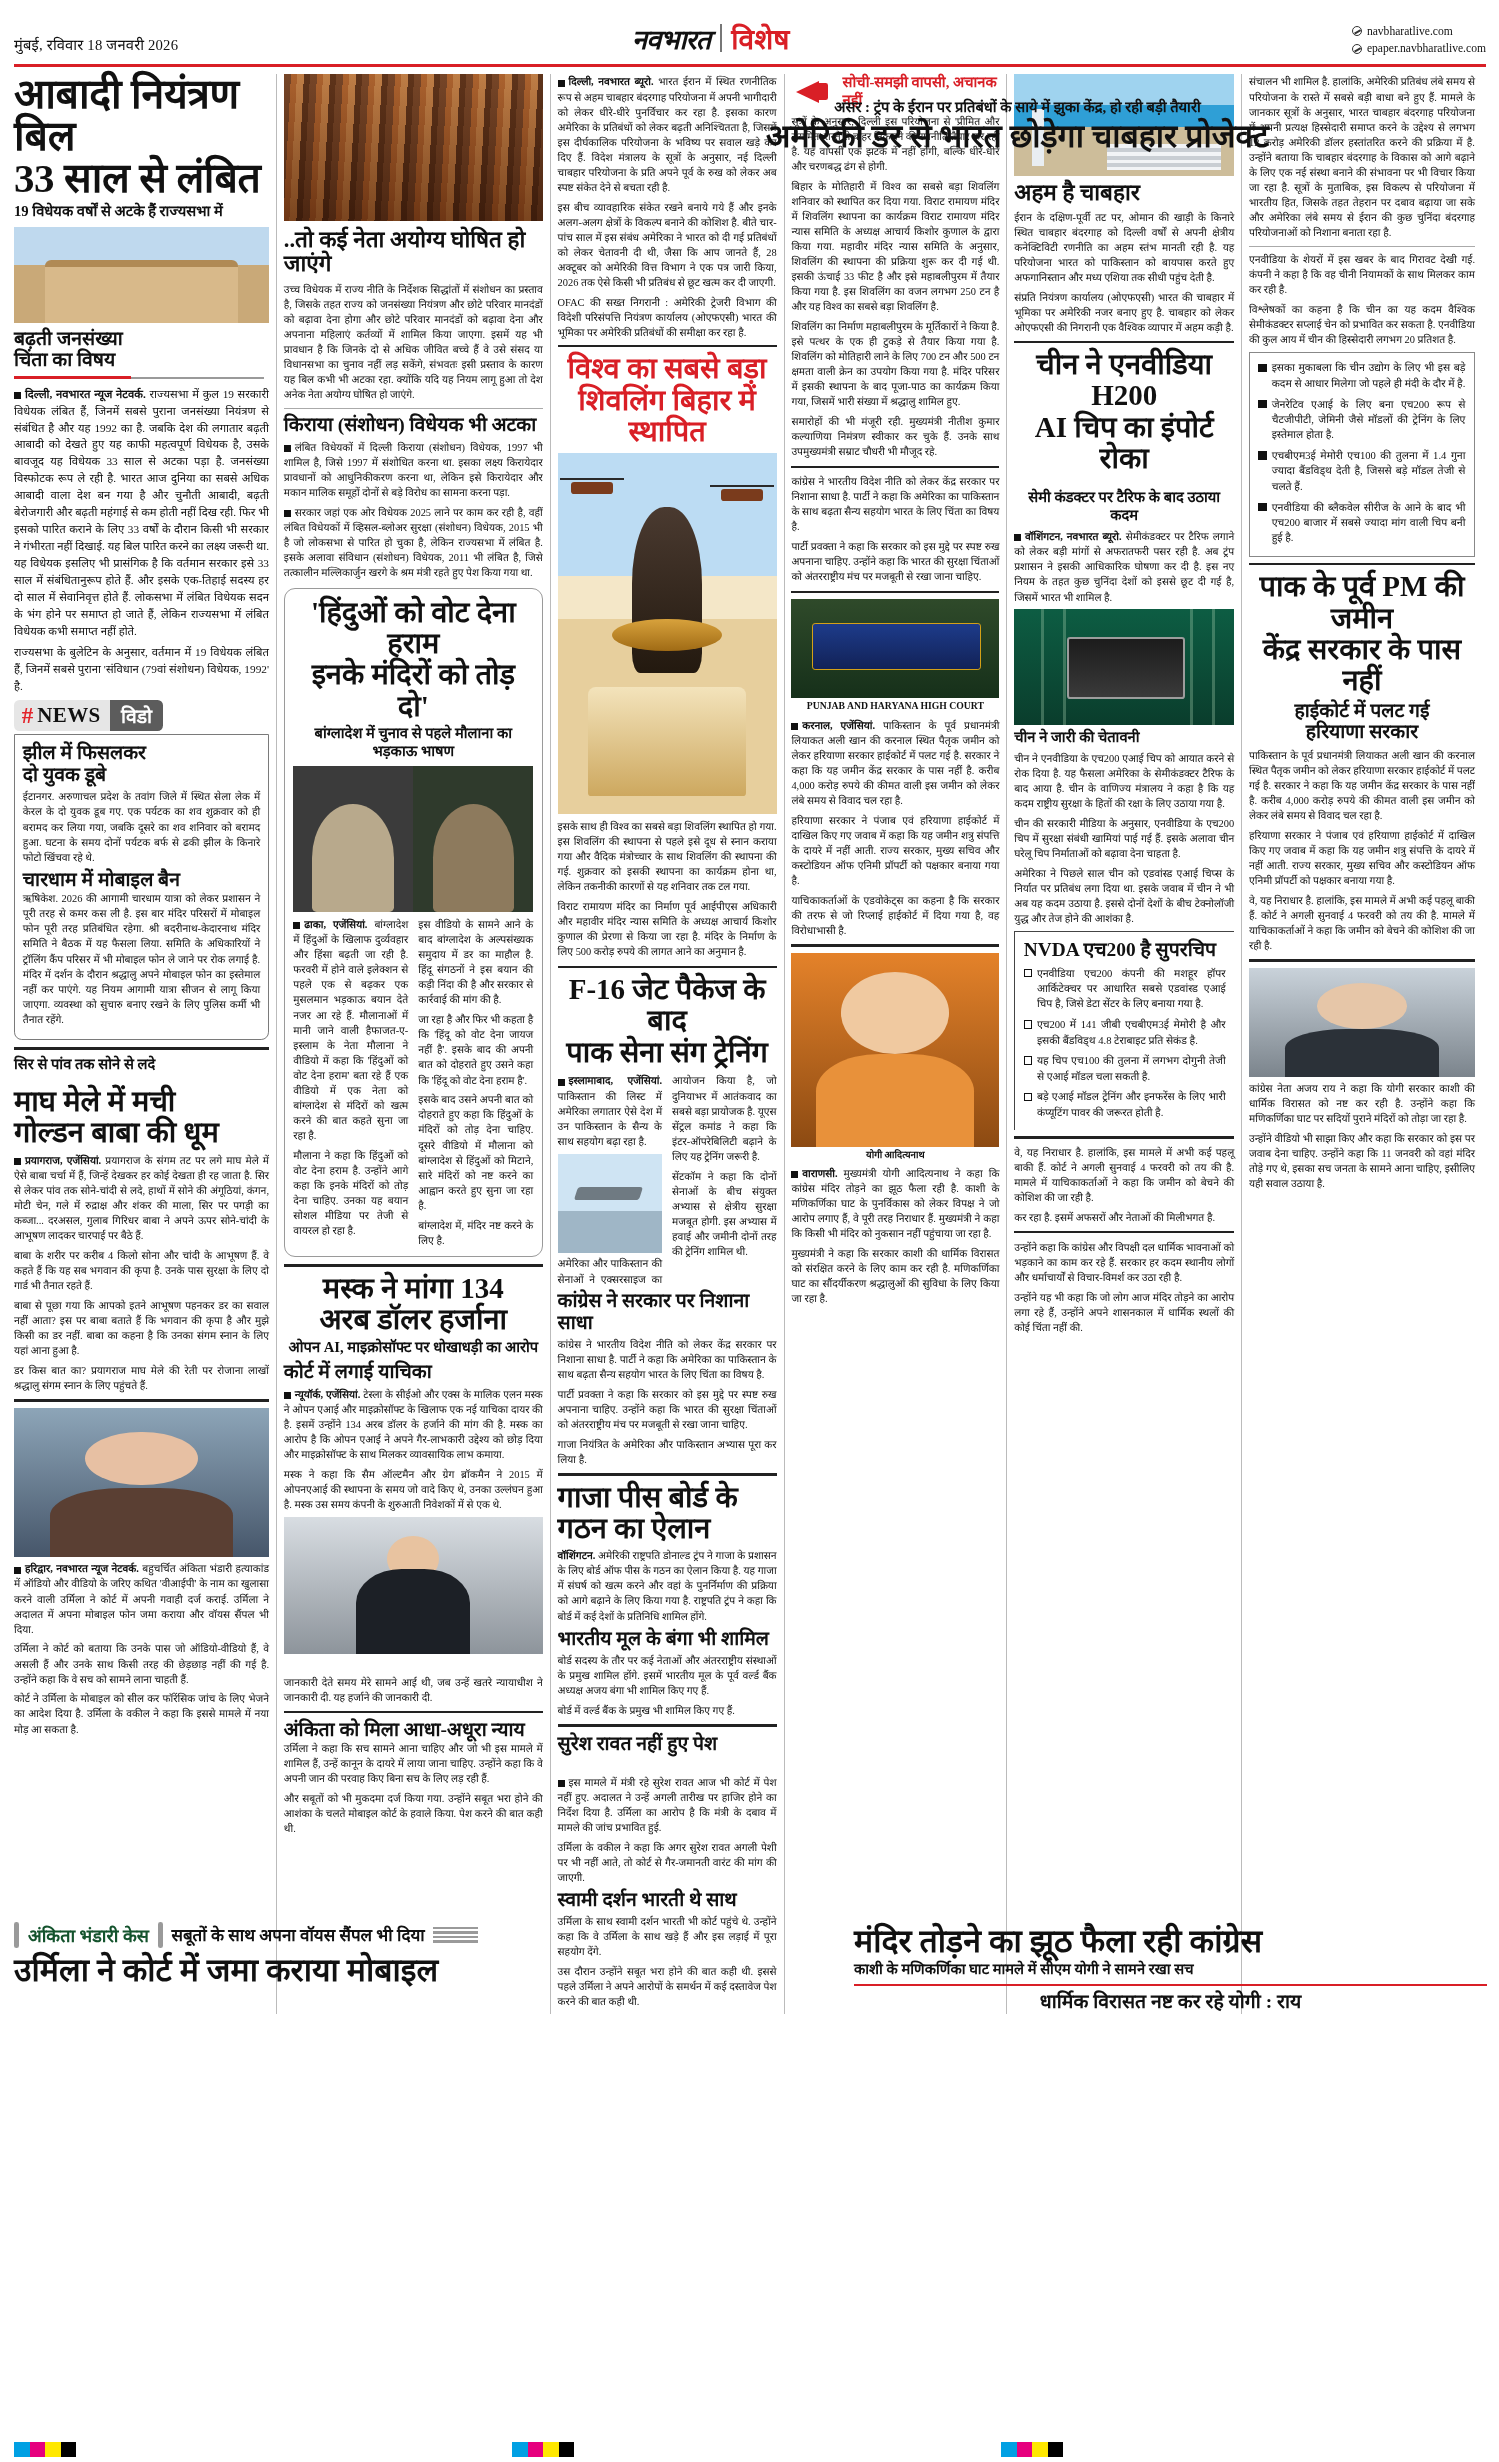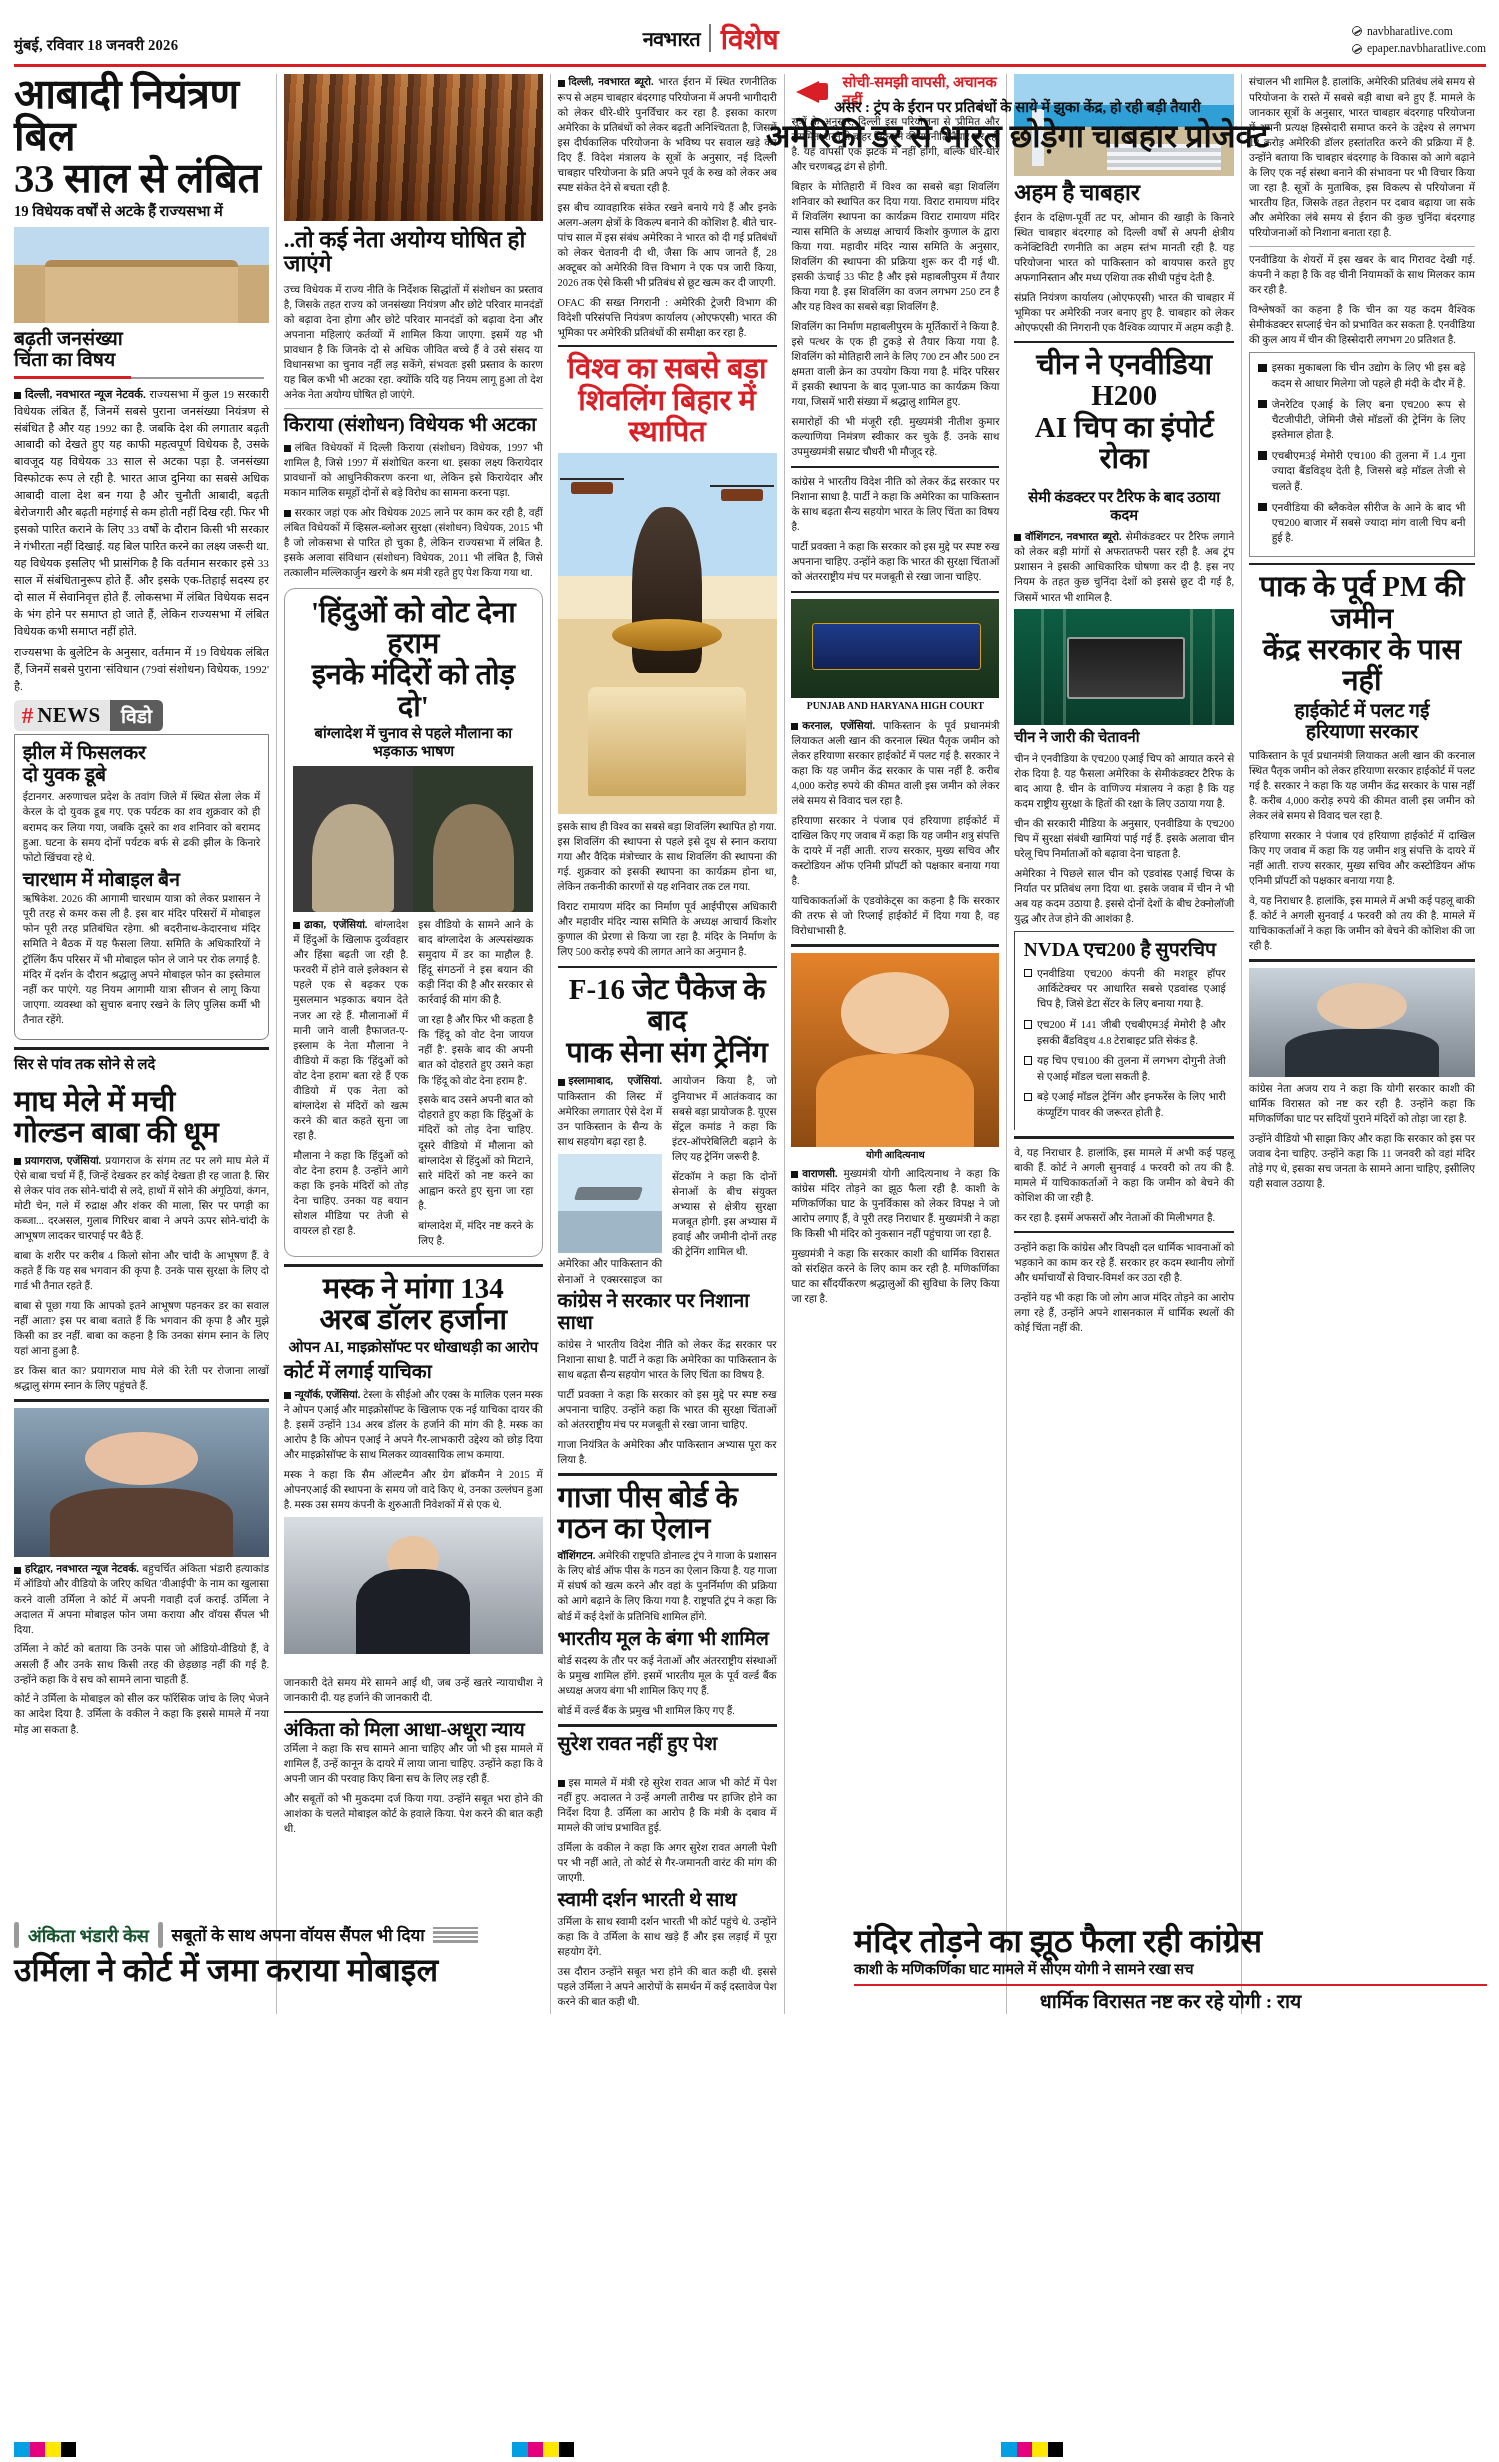--- a/index.html
+++ b/index.html
@@ -7,23 +7,23 @@
   body {
     width:1500px; height:2462px;
     font-family:"Liberation Serif", serif;
     color:#111;
     padding:11px 14px 4.7px 14px;
     position:relative;
   }
 
   
   .masthead { display:flex; align-items:flex-end; justify-content:space-between; height:48px; }
-  .dateline { font-size:14.7px; font-weight:bold; letter-spacing:0.2px; padding-bottom:4.7px; }
+  .dateline { font-size:14.7px; font-weight:normal; letter-spacing:0.2px; padding-bottom:4.7px; }
   .logo-wrap { display:flex; align-items:center; gap:9.3px; margin-left:-109px; padding-bottom:1.6px;}
-  .logo-main { font-size:20px; font-weight:bold; letter-spacing:-0.8px; }
+  .logo-main { font-size:27px; font-weight:bold; letter-spacing:-0.8px;font-style:italic; }
   .logo-div { width:2.3px; height:28px; background:#777; }
   .logo-sub { font-size:28px; font-weight:bold; color:#d91f26; }
   .weblinks { font-size:11.6px; line-height:1.5; text-align:left; padding-bottom:1.6px;}
   .weblinks div { display:flex; align-items:center; gap:4.7px; }
   .globe { display:inline-block; width:10px; height:10px; border:1.2px solid #333; border-radius:50%; position:relative;}
   .globe:after{content:"";position:absolute;left:0.8px;top:3.9px;width:7px;height:1.6px;background:#333;transform:rotate(-30deg);}
   .rule-red { height:3.1px; background:#d91f26; margin-top:5.4px; }
 
   
   .page { display:grid; grid-template-columns: 262px 0.8px 273px 0.8px 233px 0.8px 222px 0.8px 234px 0.8px 233px; gap:0; margin-top:7px;}

